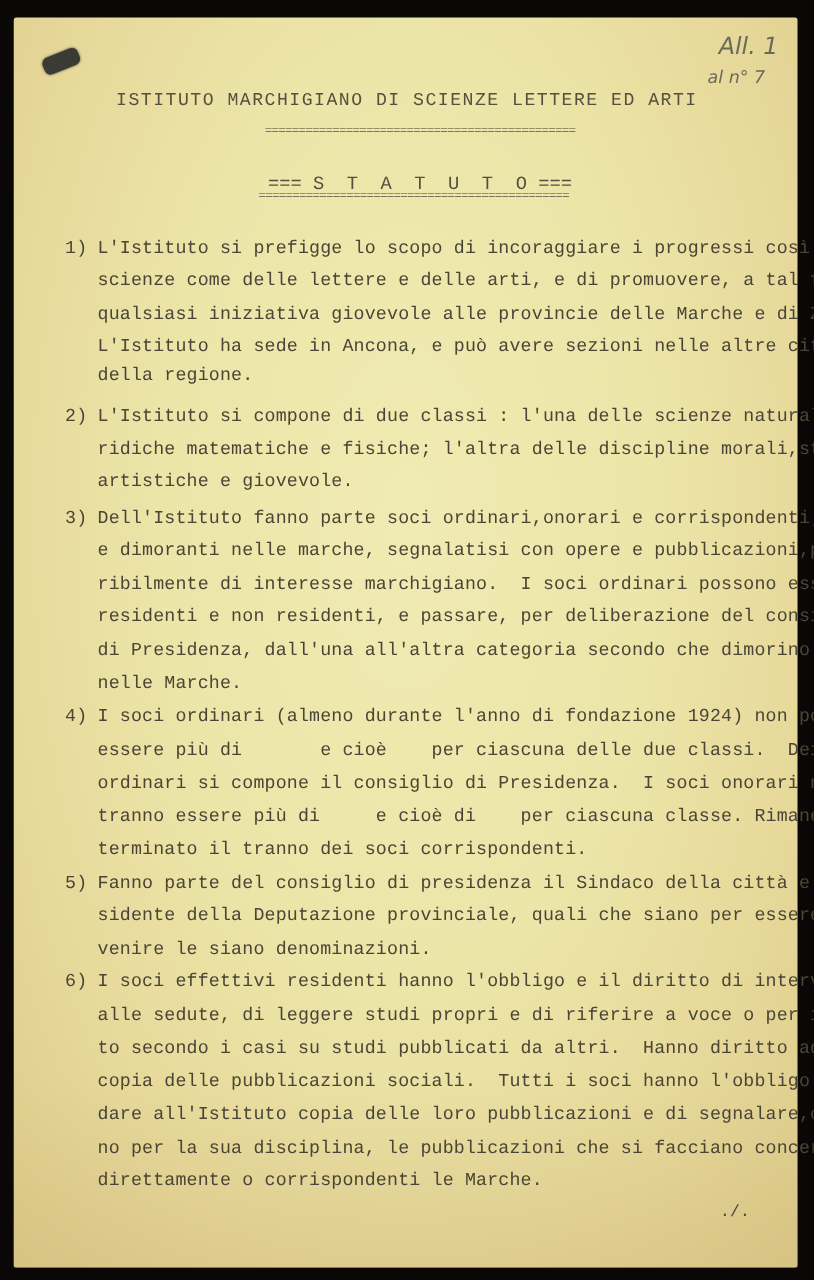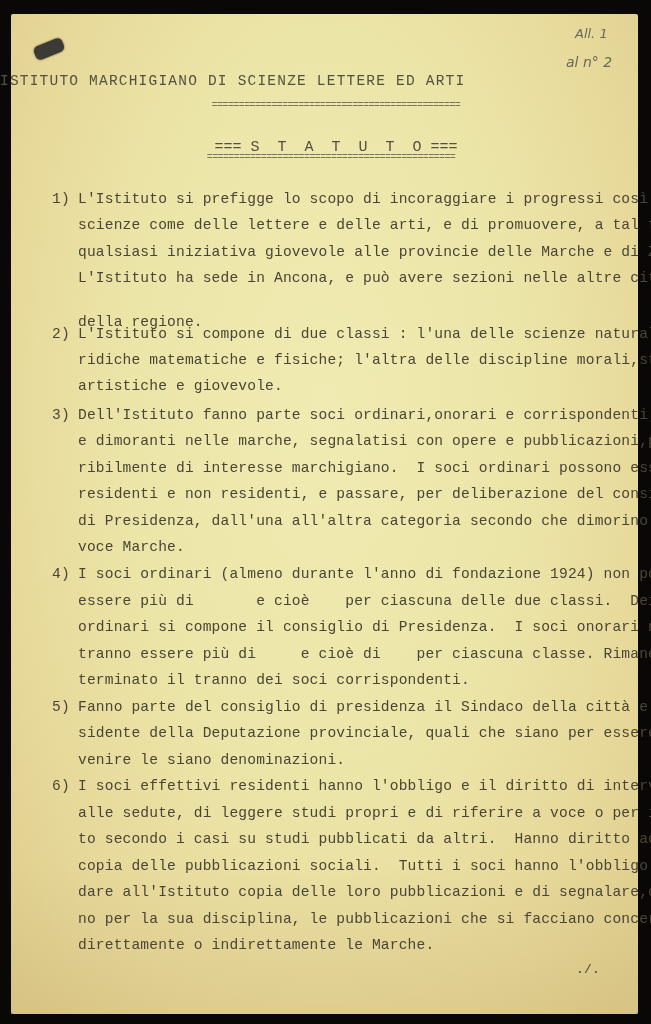--- a/index.html
+++ b/index.html
@@ -20,21 +20,21 @@
     position:absolute; left:23px; top:28px; width:30px; height:14px;
     background:#3c3a34; border-radius:5px; transform:rotate(-22deg);
     box-shadow: 0 0 2px #222;
   }
   .tw {
     font-family:"Liberation Mono","DejaVu Sans Mono",monospace;
     color:#4a4536; font-size:14.6px; letter-spacing:0.15px;
     white-space:pre; position:absolute;
   }
   .title {
-    position:absolute; top:73px; left:0; width:651px; 
+    position:absolute; top:73px; left:0; width:651px; text-align:center;
     font-family:"Liberation Mono","DejaVu Sans Mono",monospace;
     color:#55503f; font-size:14.5px; letter-spacing:1.2px; white-space:pre;
   }
   .rule1 {
     position:absolute; top:100px; left:0; width:672px; text-align:center;
     font-family:"Liberation Mono",monospace; color:#7a745c; font-size:10px;
     letter-spacing:-0.6px; white-space:pre;
   }
   .statuto {
     position:absolute; top:139px; left:0; width:672px; text-align:center;
@@ -53,52 +53,52 @@
   .num { position:absolute; left:52px; }
   .ln  { position:absolute; left:78px; }
 </style>
 </head>
 <body>
 
 <div class="page">
   <div class="clip"></div>
 </div>
 
-<div class="handnote" style="left:575px; top:26px; font-size:13px;">All. 1</div>
-<div class="handnote" style="left:566px; top:54px; font-size:14px;">al n° 2</div>
+<div class="handnote" style="left:575px; top:26px; font-size:19px;">All. 1</div>
+<div class="handnote" style="left:566px; top:54px; font-size:14px;">al n° 7</div>
 
 <div class="title">ISTITUTO MARCHIGIANO DI SCIENZE LETTERE ED ARTI</div>
 <div class="rule1">==============================================</div>
 <div class="statuto">=== S  T  A  T  U  T  O ===</div>
 <div class="rule2">==============================================</div>
 
 <div>
   <div class="tw num" style="top:191px">1)</div>
   <div class="tw ln" style="top:191px">L'Istituto si prefigge lo scopo di incoraggiare i progressi così delle</div>
   <div class="tw ln" style="top:217px">scienze come delle lettere e delle arti, e di promuovere, a tal fine,</div>
   <div class="tw ln" style="top:244px">qualsiasi iniziativa giovevole alle provincie delle Marche e di Zara.</div>
   <div class="tw ln" style="top:270px">L'Istituto ha sede in Ancona, e può avere sezioni nelle altre città</div>
-  <div class="tw ln" style="top:314px">della regione.</div>
+  <div class="tw ln" style="top:293px">della regione.</div>
 </div>
 
 <div>
   <div class="tw num" style="top:326px">2)</div>
   <div class="tw ln" style="top:326px">L'Istituto si compone di due classi : l'una delle scienze naturali,giu=</div>
   <div class="tw ln" style="top:352px">ridiche matematiche e fisiche; l'altra delle discipline morali,storiche</div>
   <div class="tw ln" style="top:378px">artistiche e giovevole.</div>
 </div>
 
 <div>
   <div class="tw num" style="top:407px">3)</div>
   <div class="tw ln" style="top:407px">Dell'Istituto fanno parte soci ordinari,onorari e corrispondenti;nati</div>
   <div class="tw ln" style="top:433px">e dimoranti nelle marche, segnalatisi con opere e pubblicazioni,prefe=</div>
   <div class="tw ln" style="top:460px">ribilmente di interesse marchigiano.  I soci ordinari possono essere</div>
   <div class="tw ln" style="top:486px">residenti e non residenti, e passare, per deliberazione del consiglio</div>
   <div class="tw ln" style="top:513px">di Presidenza, dall'una all'altra categoria secondo che dimorino o no</div>
-  <div class="tw ln" style="top:539px">voce Marche.</div>
+  <div class="tw ln" style="top:539px">nelle Marche.</div>
 </div>
 
 <div>
   <div class="tw num" style="top:566px">4)</div>
   <div class="tw ln" style="top:566px">I soci ordinari (almeno durante l'anno di fondazione 1924) non potranno</div>
   <div class="tw ln" style="top:593px">essere più di       e cioè    per ciascuna delle due classi.  Dei soci</div>
   <div class="tw ln" style="top:619px">ordinari si compone il consiglio di Presidenza.  I soci onorari non po=</div>
   <div class="tw ln" style="top:646px">tranno essere più di     e cioè di    per ciascuna classe. Rimane inde=</div>
   <div class="tw ln" style="top:672px">terminato il tranno dei soci corrispondenti.</div>
 </div>
@@ -111,16 +111,16 @@
 </div>
 
 <div>
   <div class="tw num" style="top:778px">6)</div>
   <div class="tw ln" style="top:778px">I soci effettivi residenti hanno l'obbligo e il diritto di intervenire</div>
   <div class="tw ln" style="top:805px">alle sedute, di leggere studi propri e di riferire a voce o per iscrit=</div>
   <div class="tw ln" style="top:831px">to secondo i casi su studi pubblicati da altri.  Hanno diritto ad una</div>
   <div class="tw ln" style="top:858px">copia delle pubblicazioni sociali.  Tutti i soci hanno l'obbligo di man</div>
   <div class="tw ln" style="top:884px">dare all'Istituto copia delle loro pubblicazioni e di segnalare,ciascu=</div>
   <div class="tw ln" style="top:911px">no per la sua disciplina, le pubblicazioni che si facciano concernenti</div>
-  <div class="tw ln" style="top:937px">direttamente o indirettamente le Marche.</div>
+  <div class="tw ln" style="top:937px">direttamente o corrispondenti le Marche.</div>
 </div>
 
 <div class="tw" style="left:576px; top:962px; font-size:13px;">./.</div>
 
 </body></html>

